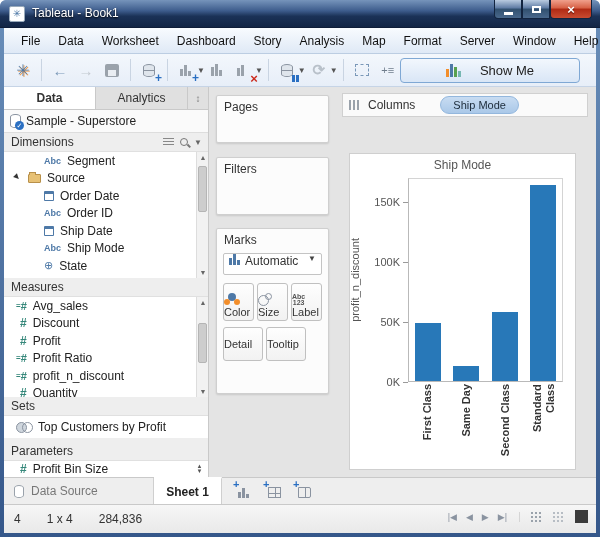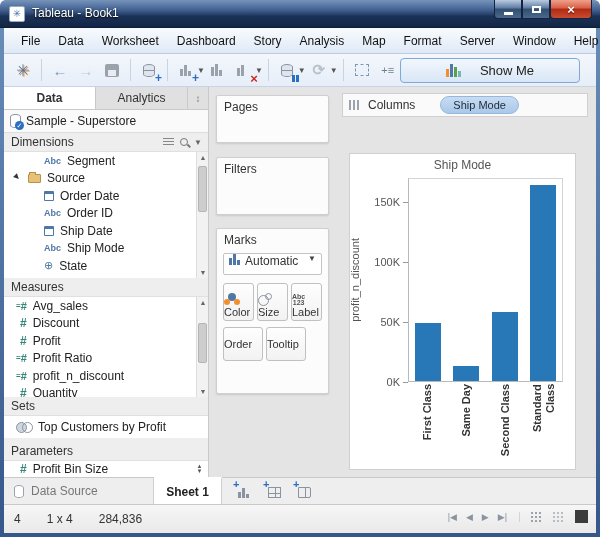--- a/index.html
+++ b/index.html
@@ -389,21 +389,21 @@
                 <span class="ic-size"></span>
                 <span>Size</span>
               </div>
             <div class="mk-btn mk-sm">
                 <span class="ic-label">Abc<br>123</span>
                 <span>Label</span>
               </div>
           </div>
           <div class="mk-row">
             <div class="mk-btn mk-lg">
-                <span>Order</span>
+                <span>Detail</span>
               </div>
             <div class="mk-btn mk-lg">
                 <span>Tooltip</span>
               </div>
           </div>
         </div>
       </div>
 
       <div class="right">
         <div class="shelf" style="top:6px;">

